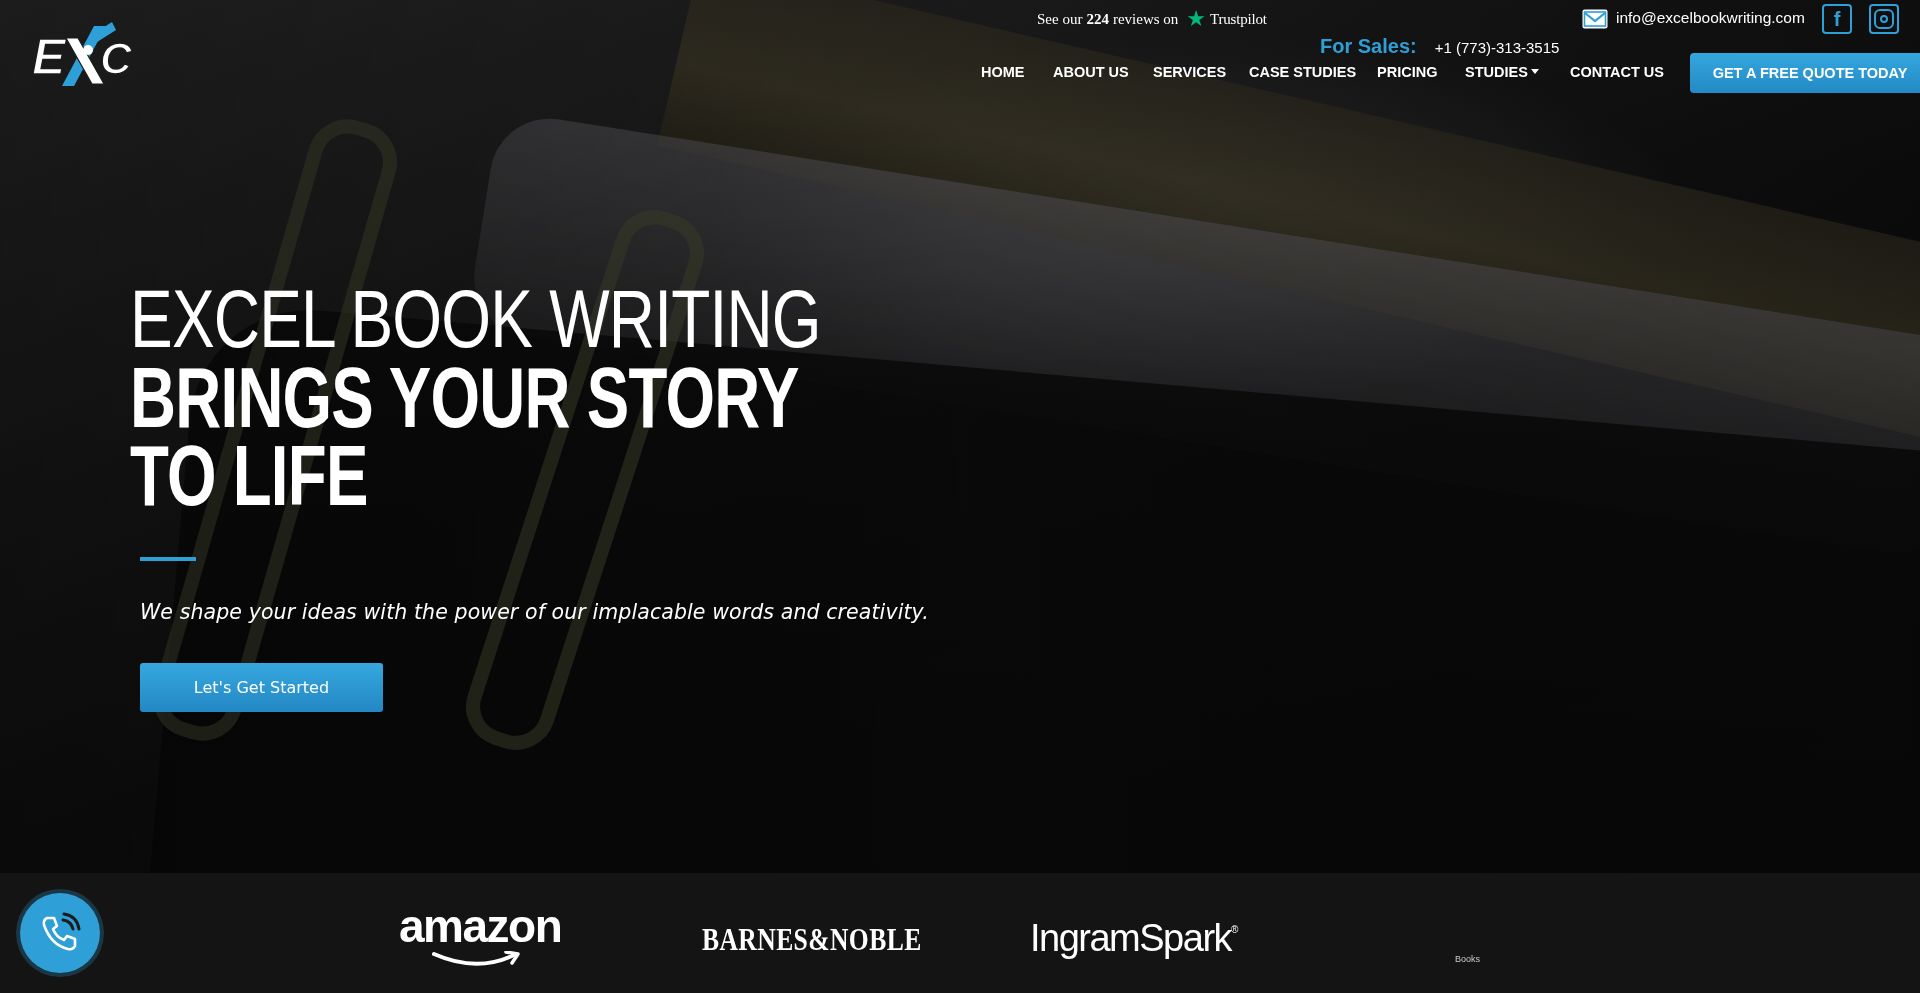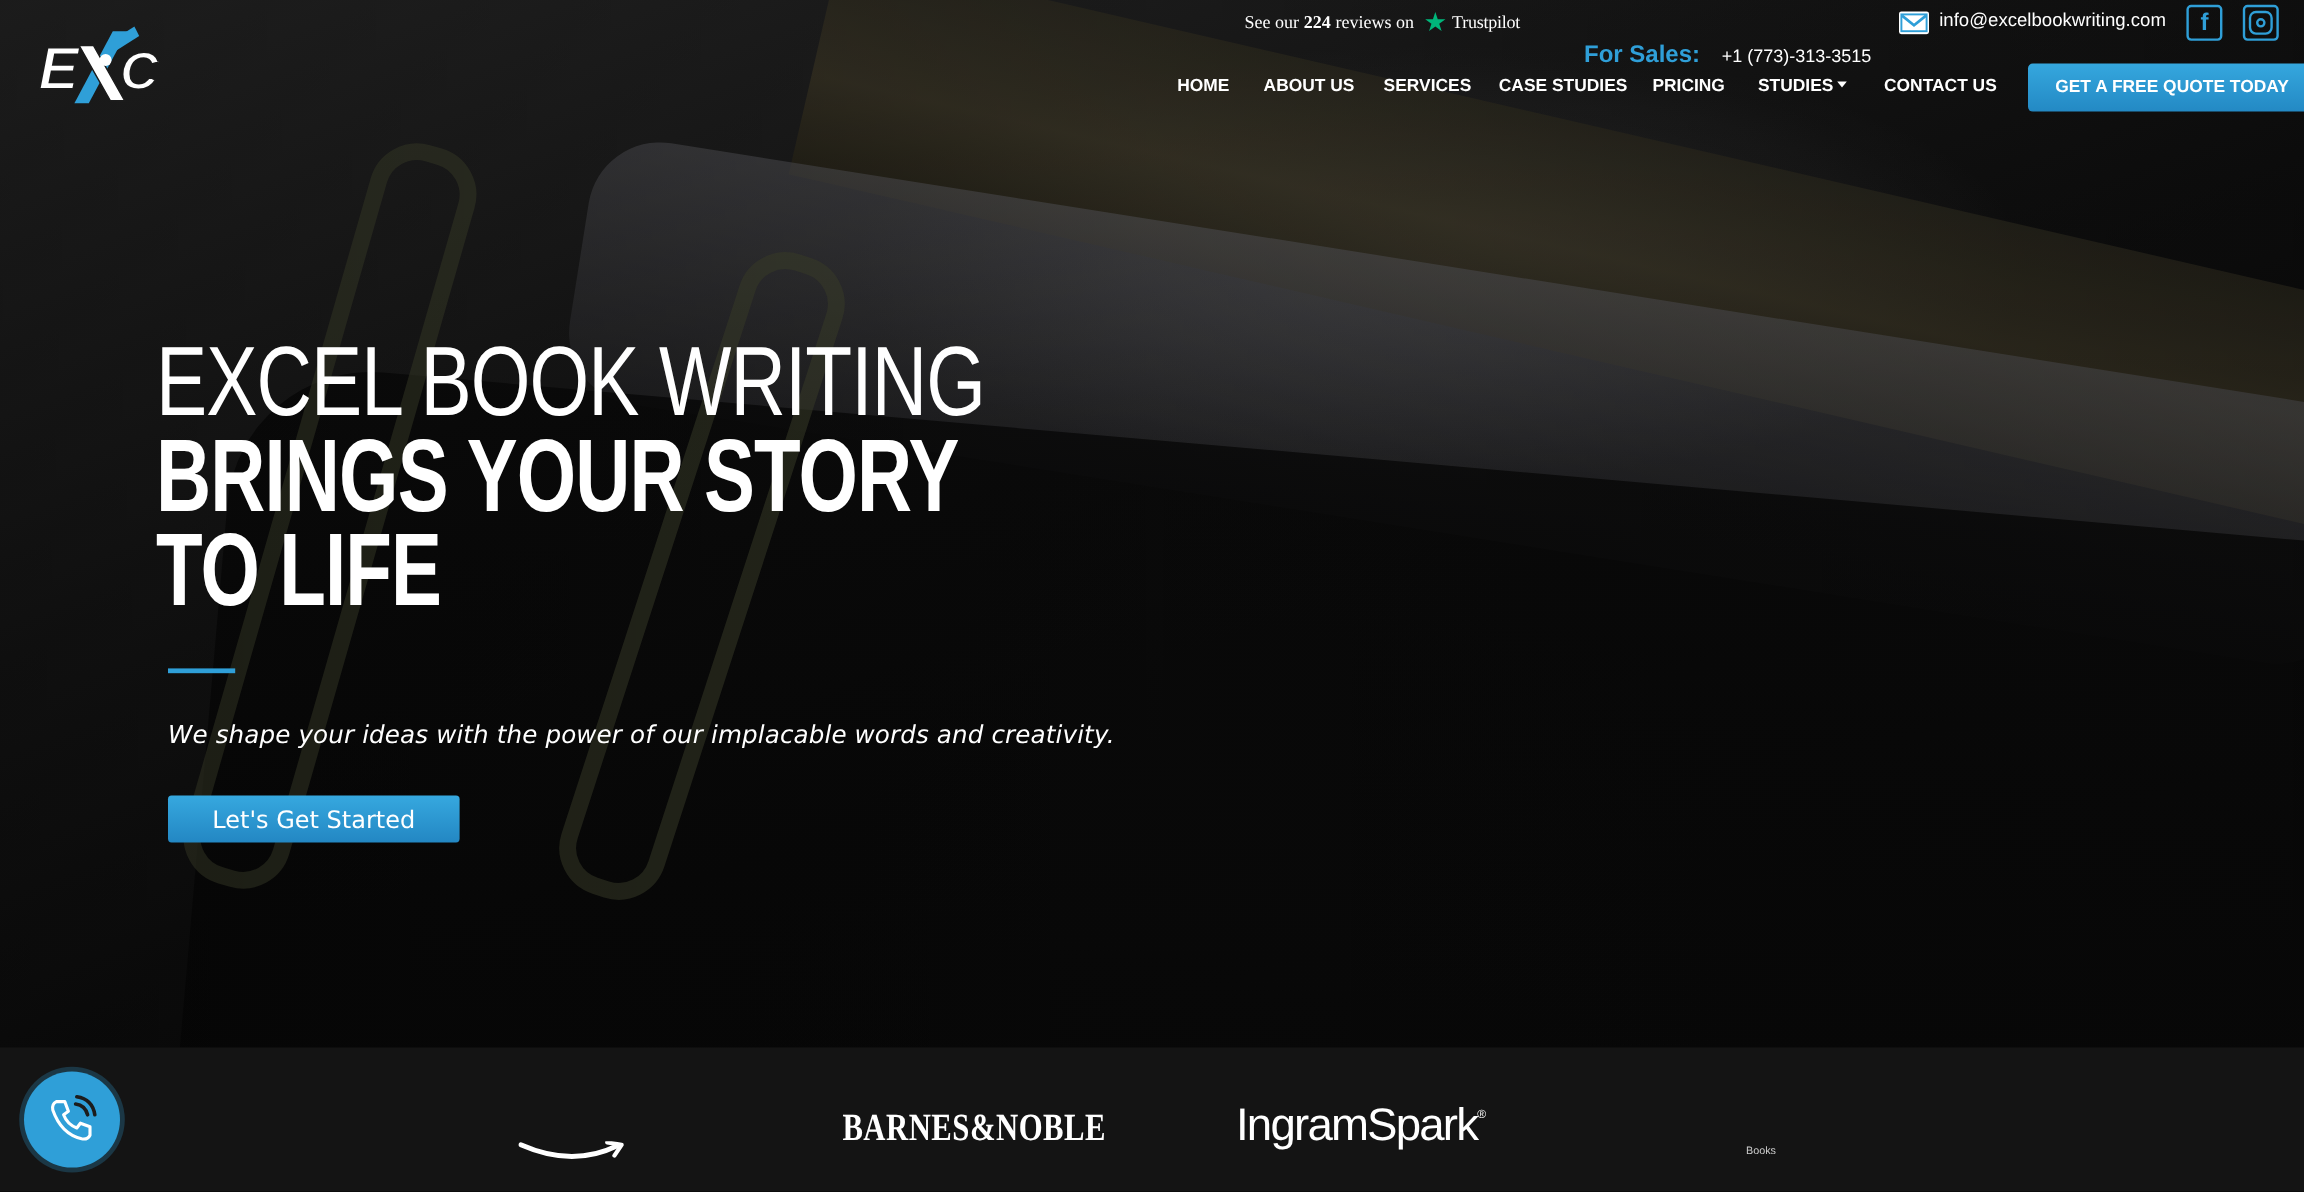--- a/index.html
+++ b/index.html
@@ -74,23 +74,23 @@
     display: flex; align-items: center; justify-content: center; cursor: pointer;
   }
 
   
   .h1 { position: absolute; left: 130px; top: 280px; font-family: "Liberation Sans", sans-serif; color: #fff; line-height: 78px; }
   .h1 .l1 { font-size: 82px; font-weight: 400; letter-spacing: -1px; transform: scaleX(0.78); transform-origin: left; display: block; white-space: nowrap; }
   .h1 .l2, .h1 .l3 { font-size: 86px; font-weight: 700; letter-spacing: -1px; transform: scaleX(0.74); transform-origin: left; display: block; white-space: nowrap; }
   .accent-line { position: absolute; left: 140px; top: 557px; width: 56px; height: 4px; background: #2f9fd8; }
   .subtitle { position: absolute; left: 140px; top: 600px; font-family: "DejaVu Sans", sans-serif; font-size: 20.5px; color: #fff; white-space: nowrap; letter-spacing: 0.1px; font-style: italic; }
   .cta-btn {
-    position: absolute; left: 140px; top: 663px; width: 243px; height: 39px;
+    position: absolute; left: 140px; top: 663px; width: 243px; height: 49px;
     background: linear-gradient(180deg, #36a8df, #2387c3); color: #fff; border: none; border-radius: 3px;
-    font-family: "DejaVu Sans", sans-serif; font-size: 20px; display: flex; align-items: center; justify-content: center; cursor: pointer;
+    font-family: "DejaVu Sans", sans-serif; font-size: 16px; display: flex; align-items: center; justify-content: center; cursor: pointer;
   }
 
   
   .partners { position: absolute; left: 0; top: 873px; width: 1920px; height: 120px; background: #141414; }
   .partner { position: absolute; color: #fff; white-space: nowrap; }
   .p-amazon { left: 399px; top: 26px; font-family: "Liberation Sans", sans-serif; font-weight: 700; font-size: 46px; letter-spacing: -1.5px; }
   .amazon-smile { position: absolute; left: 432px; top: 78px; }
   .p-bn { left: 702px; top: 48px; font-family: "Liberation Serif", serif; font-weight: 700; font-size: 32px; transform: scaleX(0.8); transform-origin: left; letter-spacing: 0.5px; }
   .p-ingram { left: 1030px; top: 44px; font-family: "Liberation Sans", sans-serif; font-size: 38px; letter-spacing: -1.5px; }
   .p-ingram sup { font-size: 10px; vertical-align: 18px; }
@@ -172,20 +172,21 @@
 <h1 class="h1">
   <span class="l1">EXCEL BOOK WRITING</span>
   <span class="l2">BRINGS YOUR STORY</span>
   <span class="l3">TO LIFE</span>
 </h1>
 <div class="accent-line"></div>
 <p class="subtitle">We shape your ideas with the power of our implacable words and creativity.</p>
 <button class="cta-btn">Let's Get Started</button>
 
 <div class="partners">
+  <span class="partner p-amazon">amazon</span>
   <svg class="amazon-smile" width="90" height="16" viewBox="0 0 90 16">
     <path d="M2 3 Q45 22 82 4" fill="none" stroke="#fff" stroke-width="4" stroke-linecap="round"></path>
     <path d="M74 1 L86 3 L80 12" fill="none" stroke="#fff" stroke-width="3.5" stroke-linecap="round" stroke-linejoin="round"></path>
   </svg>
   <span class="partner p-bn">BARNES&amp;NOBLE</span>
   <span class="partner p-ingram"><span>IngramSpark</span><sup>®</sup></span>
   <span class="partner p-google-sub">Books</span>
 </div>
 
 <a class="call-fab">

